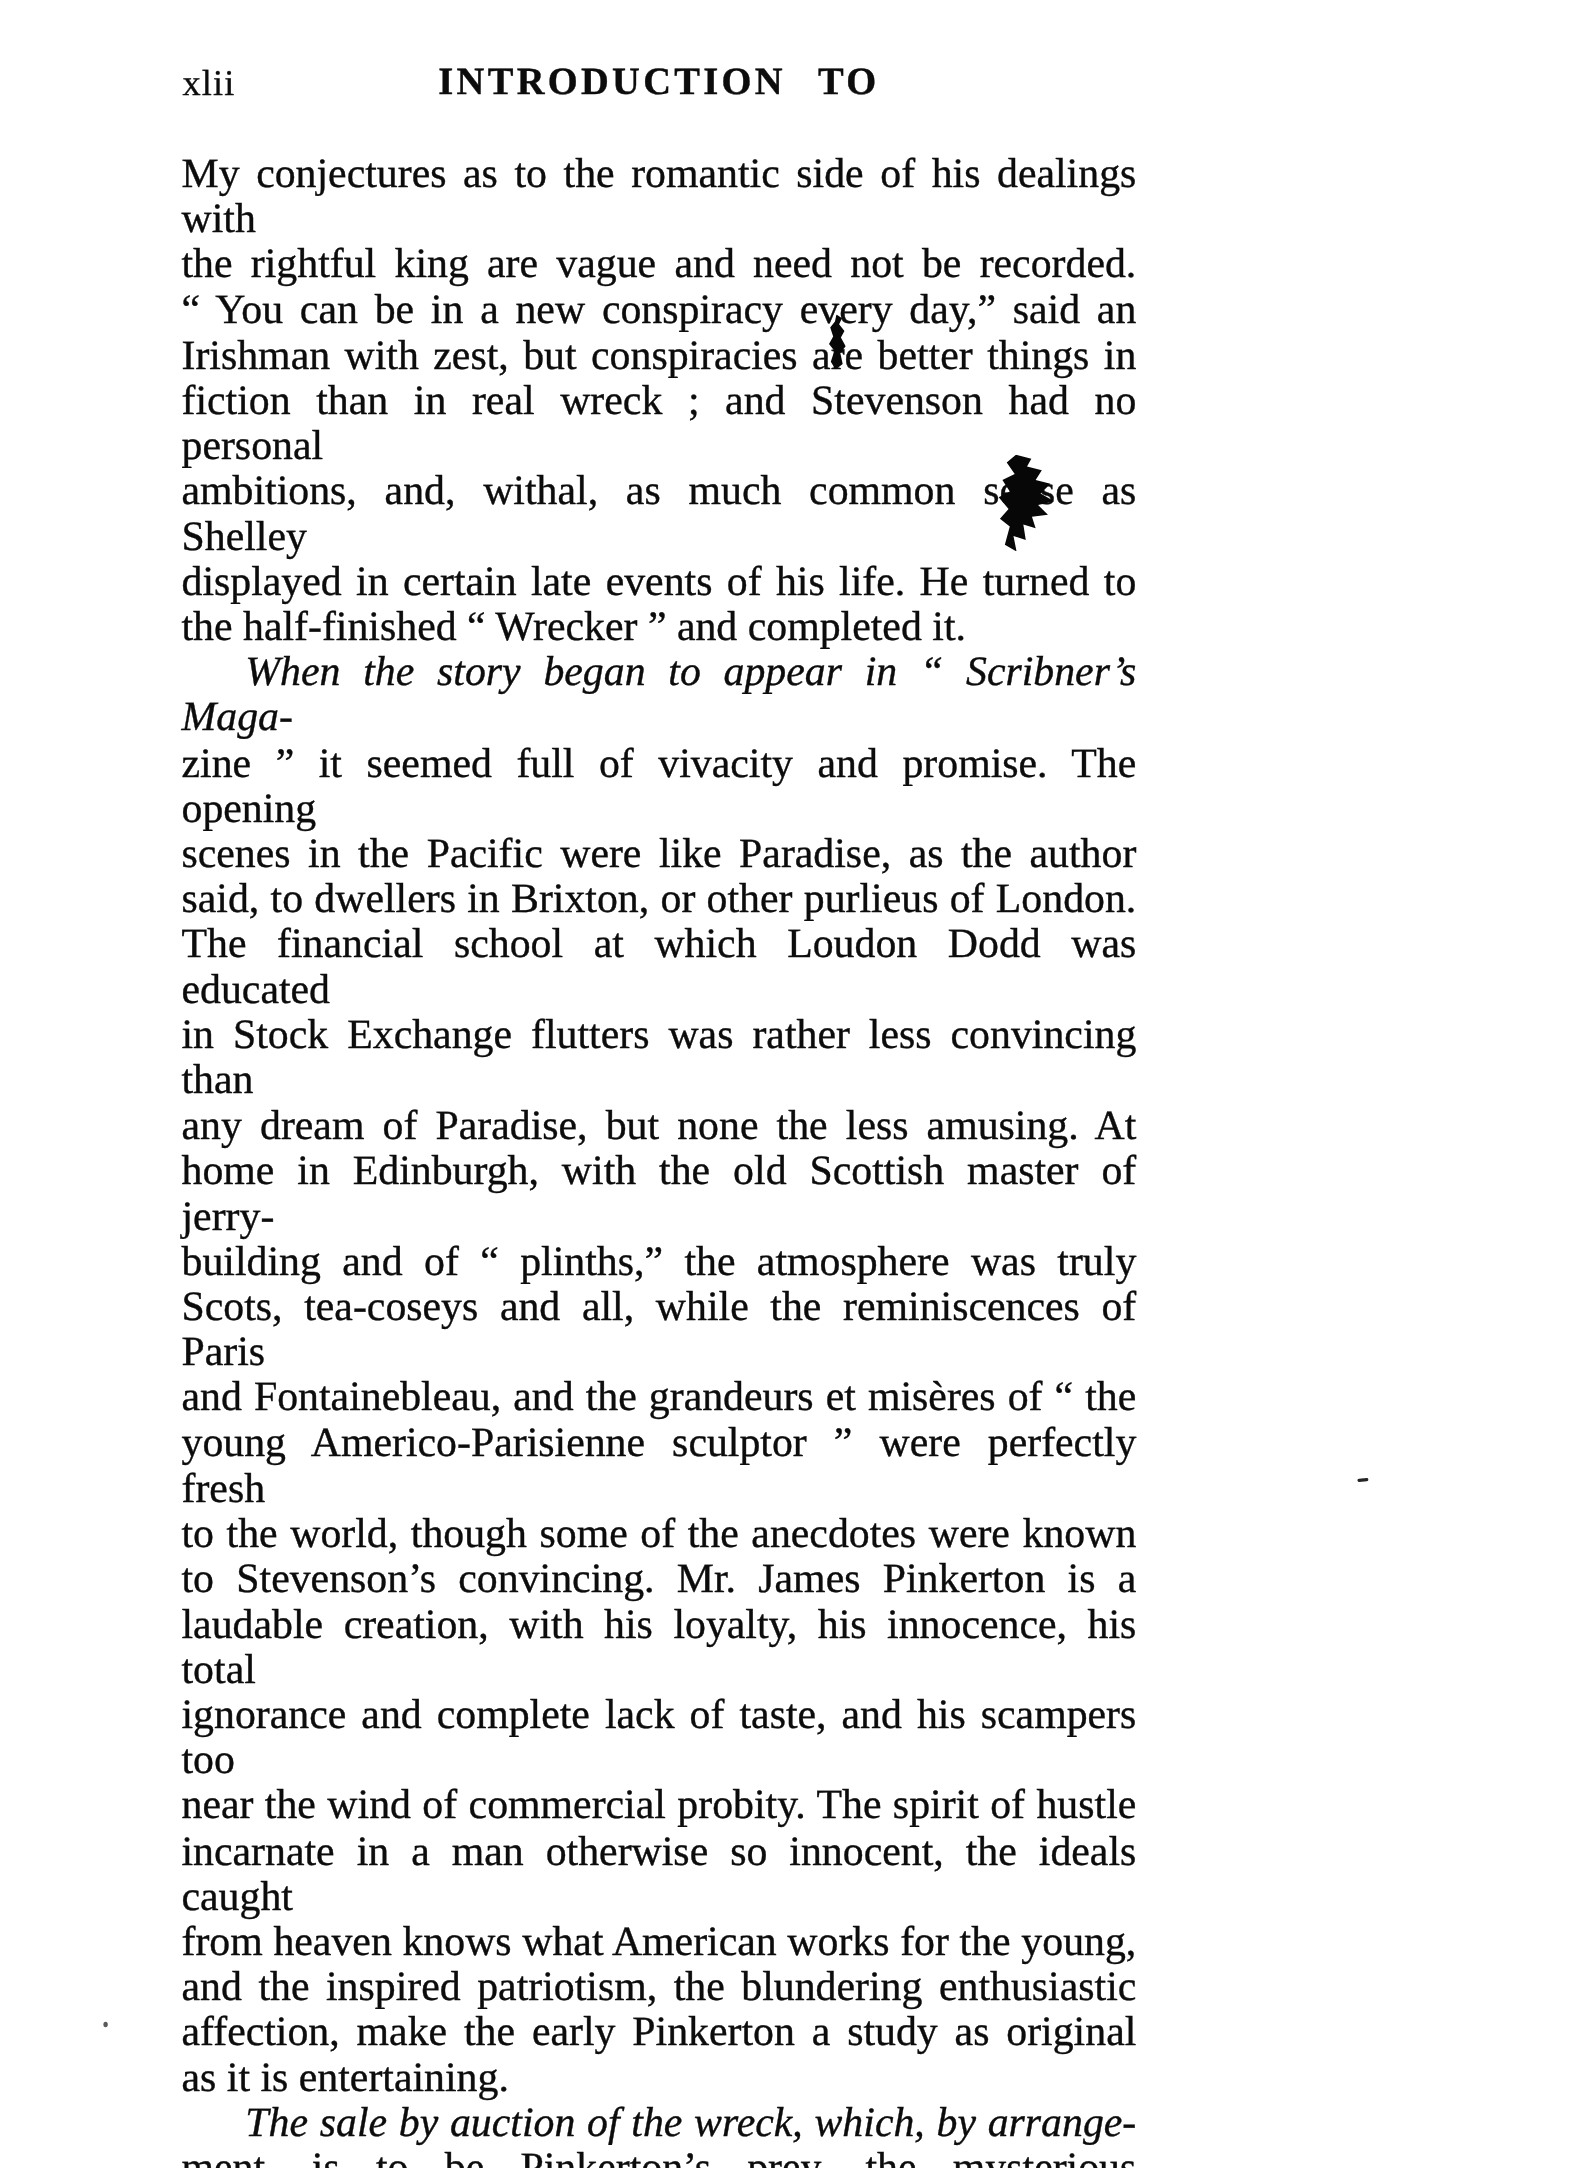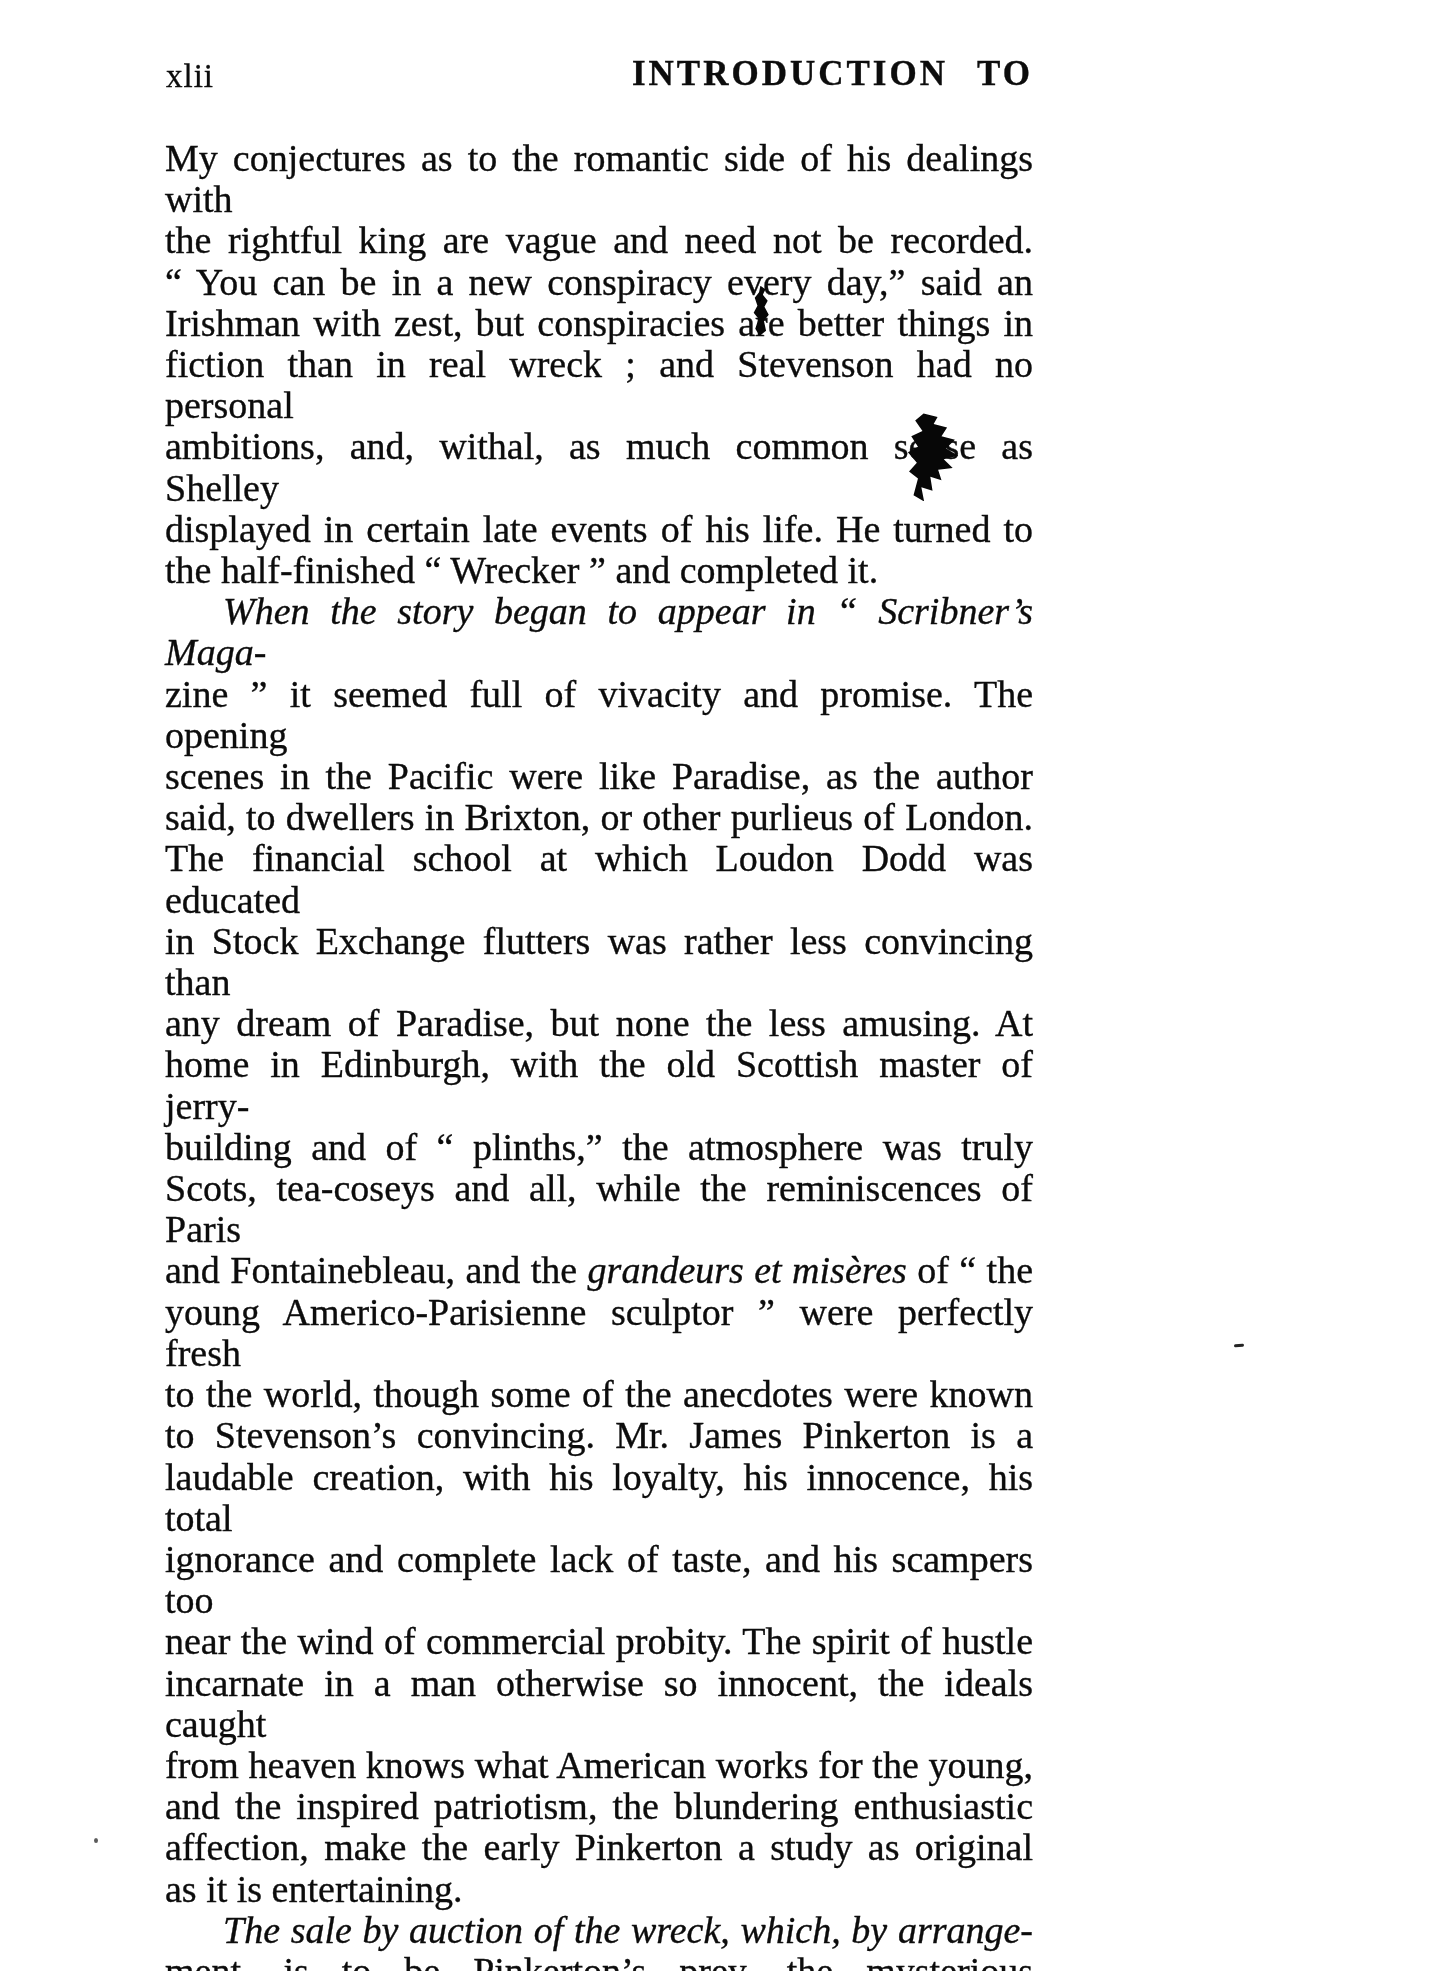--- a/index.html
+++ b/index.html
@@ -18,21 +18,21 @@
     top: 58px;
     font-size: 33px;
     letter-spacing: 1px;
     -webkit-text-stroke: 0.3px currentColor;
   }
   .running-header {
     position: absolute;
     left: 165px;
     top: 54px;
     width: 868px;
-    text-align: right;
+    text-align: center;
     font-size: 35px;
     font-weight: 700;
     letter-spacing: 3px;
     word-spacing: 18px;
     -webkit-text-stroke: 0.35px currentColor;
   }
   .body-text {
     position: absolute;
     left: 165px;
     top: 126px;
@@ -42,21 +42,21 @@
     margin-top: 12px;
     -webkit-text-stroke: 0.35px currentColor;
   }
   .line {
     text-align: justify;
     text-align-last: justify;
     white-space: normal;
   }
   .line.last { text-align-last: left; }
   .para.indent .line.first { text-indent: 58px; font-style: italic; }
-  .it { font-style: italic; }
+  .it { }
   .blot-host { position: relative; }
   .blot { position: absolute; pointer-events: none; background: #070707; }
   .blot-a {
     left: 10px; top: -16px; width: 27px; height: 50px;
     clip-path: polygon(45% 0, 64% 7%, 54% 18%, 72% 30%, 60% 42%, 76% 58%, 58% 70%, 66% 90%, 42% 100%, 26% 86%, 38% 66%, 20% 54%, 34% 40%, 24% 24%, 40% 13%);
   }
   .blot-b {
     left: 13px; top: -12px; width: 56px; height: 88px;
     clip-path: polygon(30% 0, 55% 4%, 48% 12%, 72% 16%, 62% 26%, 86% 30%, 70% 40%, 92% 48%, 66% 52%, 82% 62%, 56% 64%, 62% 76%, 42% 72%, 46% 88%, 26% 84%, 31% 100%, 12% 93%, 20% 74%, 4% 66%, 18% 56%, 2% 44%, 20% 38%, 8% 26%, 28% 20%, 15% 8%);
   }

